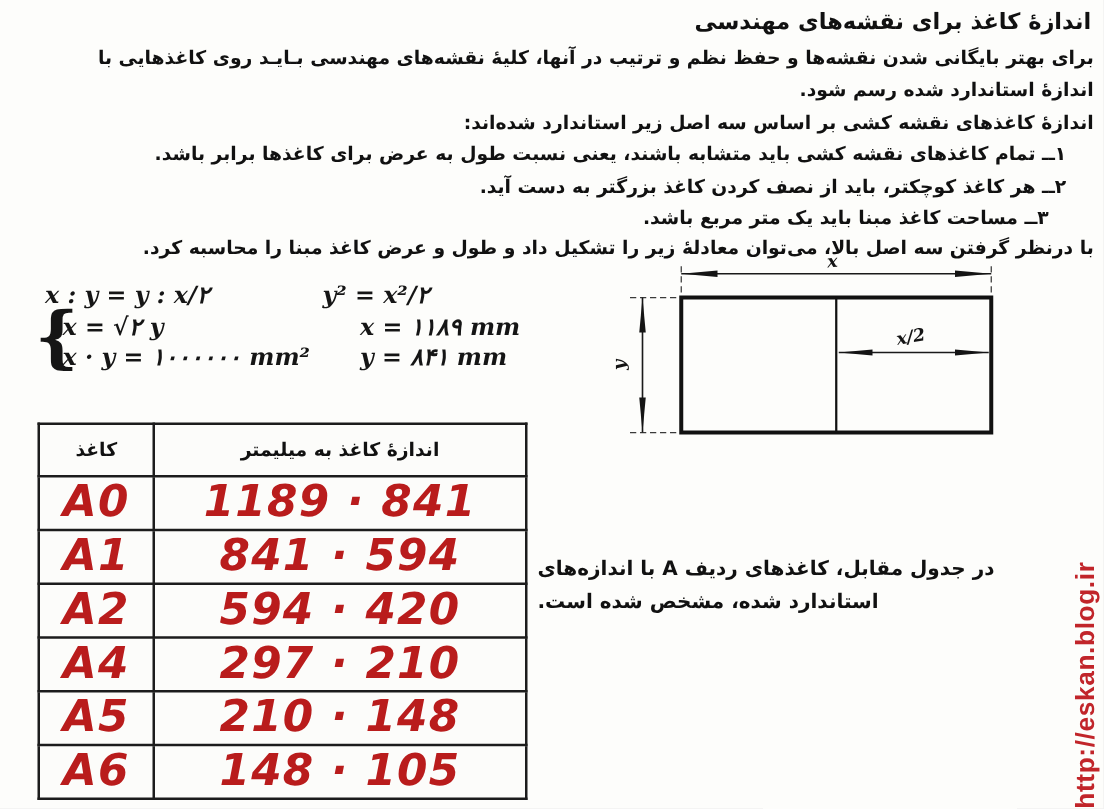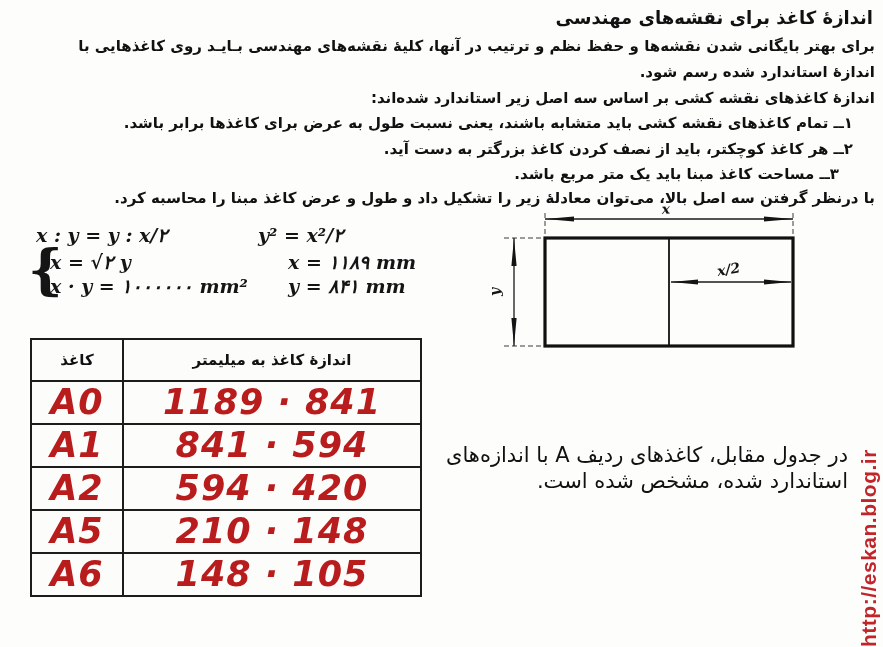--- a/index.html
+++ b/index.html
@@ -53,21 +53,21 @@
   }
   
   .diagram{position:absolute;left:490px;top:198px;}
   .diagram text{
     font-family:"DejaVu Serif","DejaVu Sans",serif;
     font-style:italic;font-weight:bold;font-size:14px;fill:#141414;
   }
   
   .caption{
     position:absolute;left:430px;top:442px;width:418px;
-    direction:rtl;text-align:right;font-weight:normal;font-size:21px;line-height:26px;
+    direction:rtl;text-align:left;font-weight:bold;font-size:16px;line-height:26px;
   }
   
   .watermark{
     position:absolute;right:2px;top:391px;height:256px;
     writing-mode:vertical-rl;transform:rotate(180deg);
     font-family:"Liberation Sans","DejaVu Sans",sans-serif;
     font-weight:bold;font-size:21px;letter-spacing:.5px;
     white-space:nowrap;
   }
 </style>
@@ -151,20 +151,24 @@
           <td class="cell-paper">A1</td>
           <td class="cell-size">841 · 594</td>
         </tr>
 
         <tr>
           <td class="cell-paper">A2</td>
           <td class="cell-size">594 · 420</td>
         </tr>
 
 
+        <tr>
+          <td class="cell-paper">A4</td>
+          <td class="cell-size">297 · 210</td>
+        </tr>
 
         <tr>
           <td class="cell-paper">A5</td>
           <td class="cell-size">210 · 148</td>
         </tr>
 
         <tr>
           <td class="cell-paper">A6</td>
           <td class="cell-size">148 · 105</td>
         </tr>

